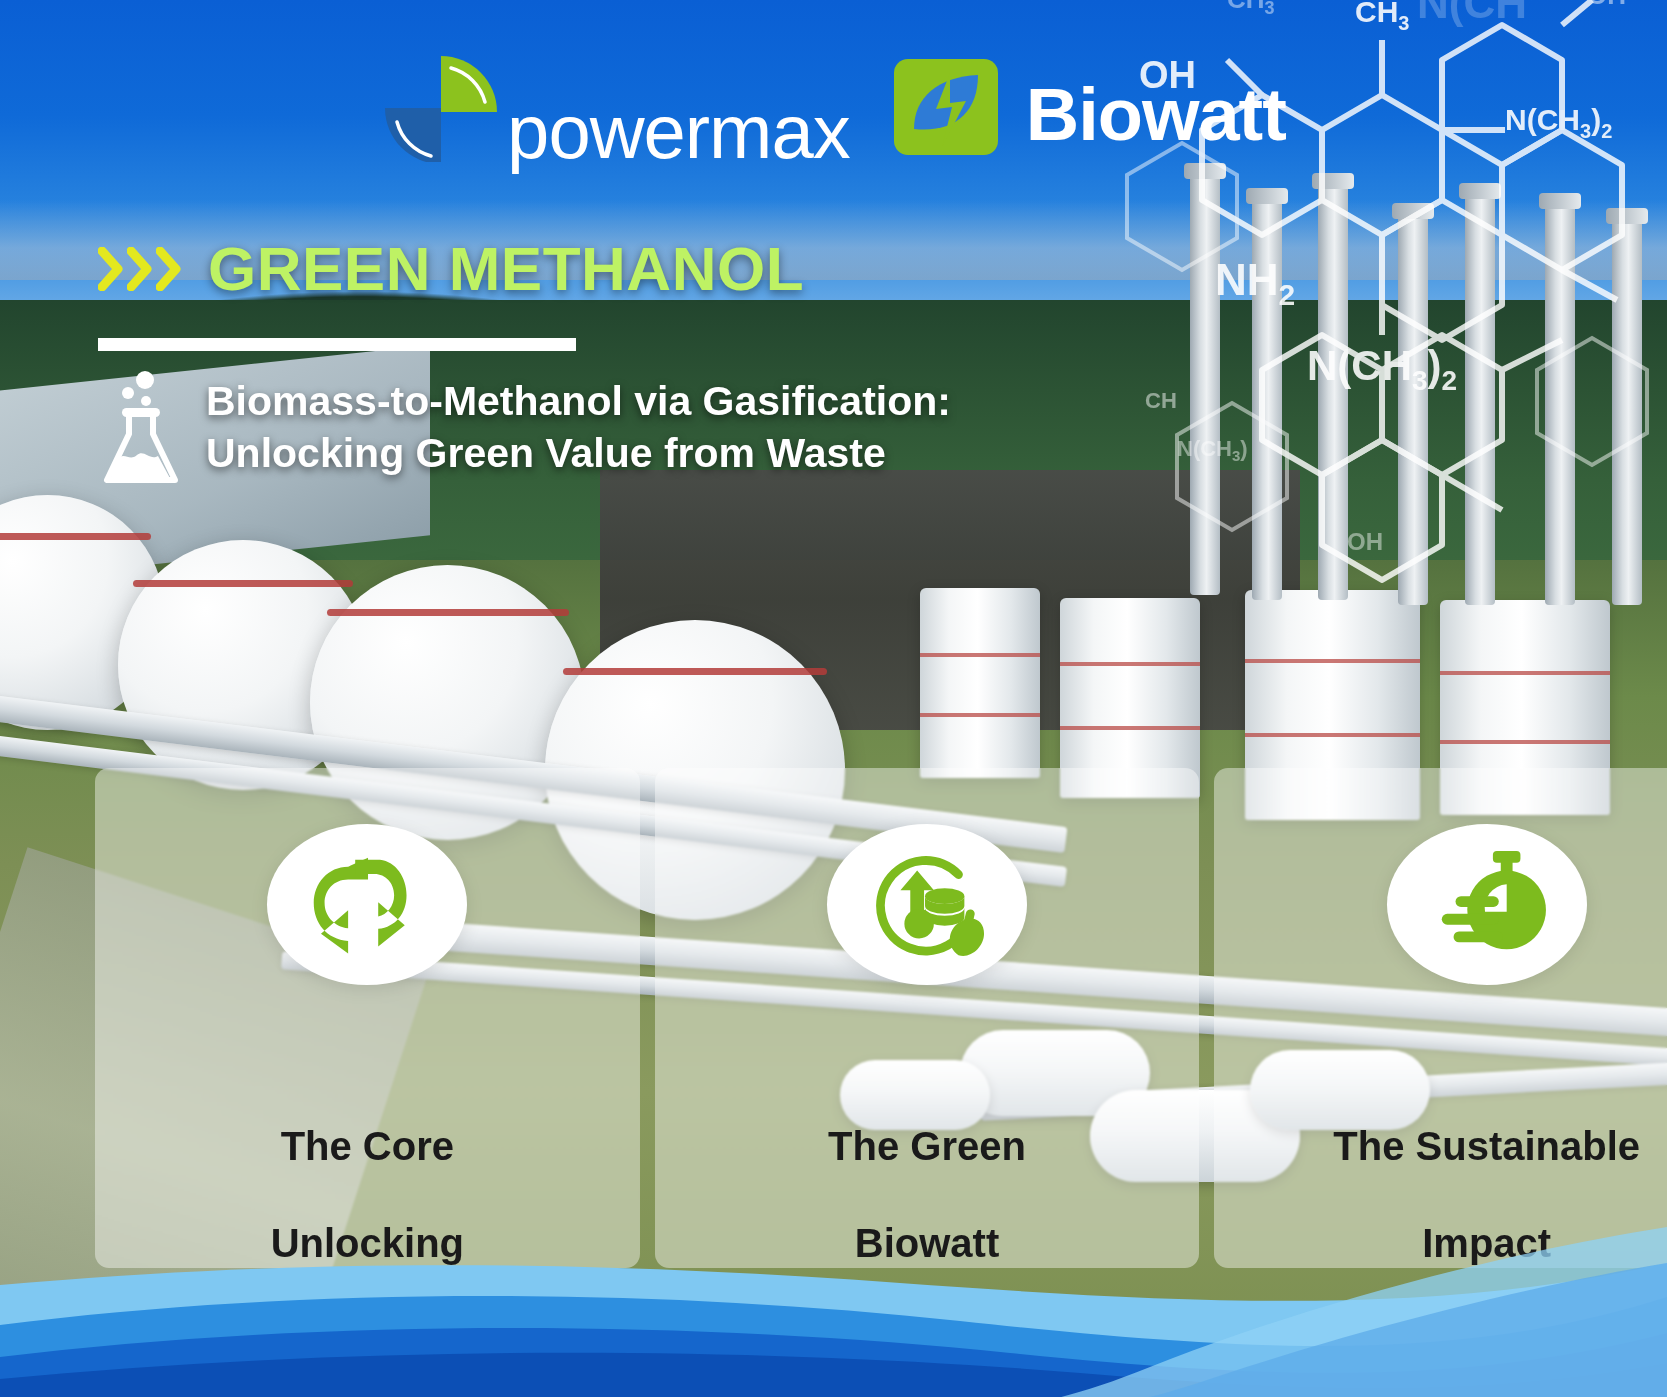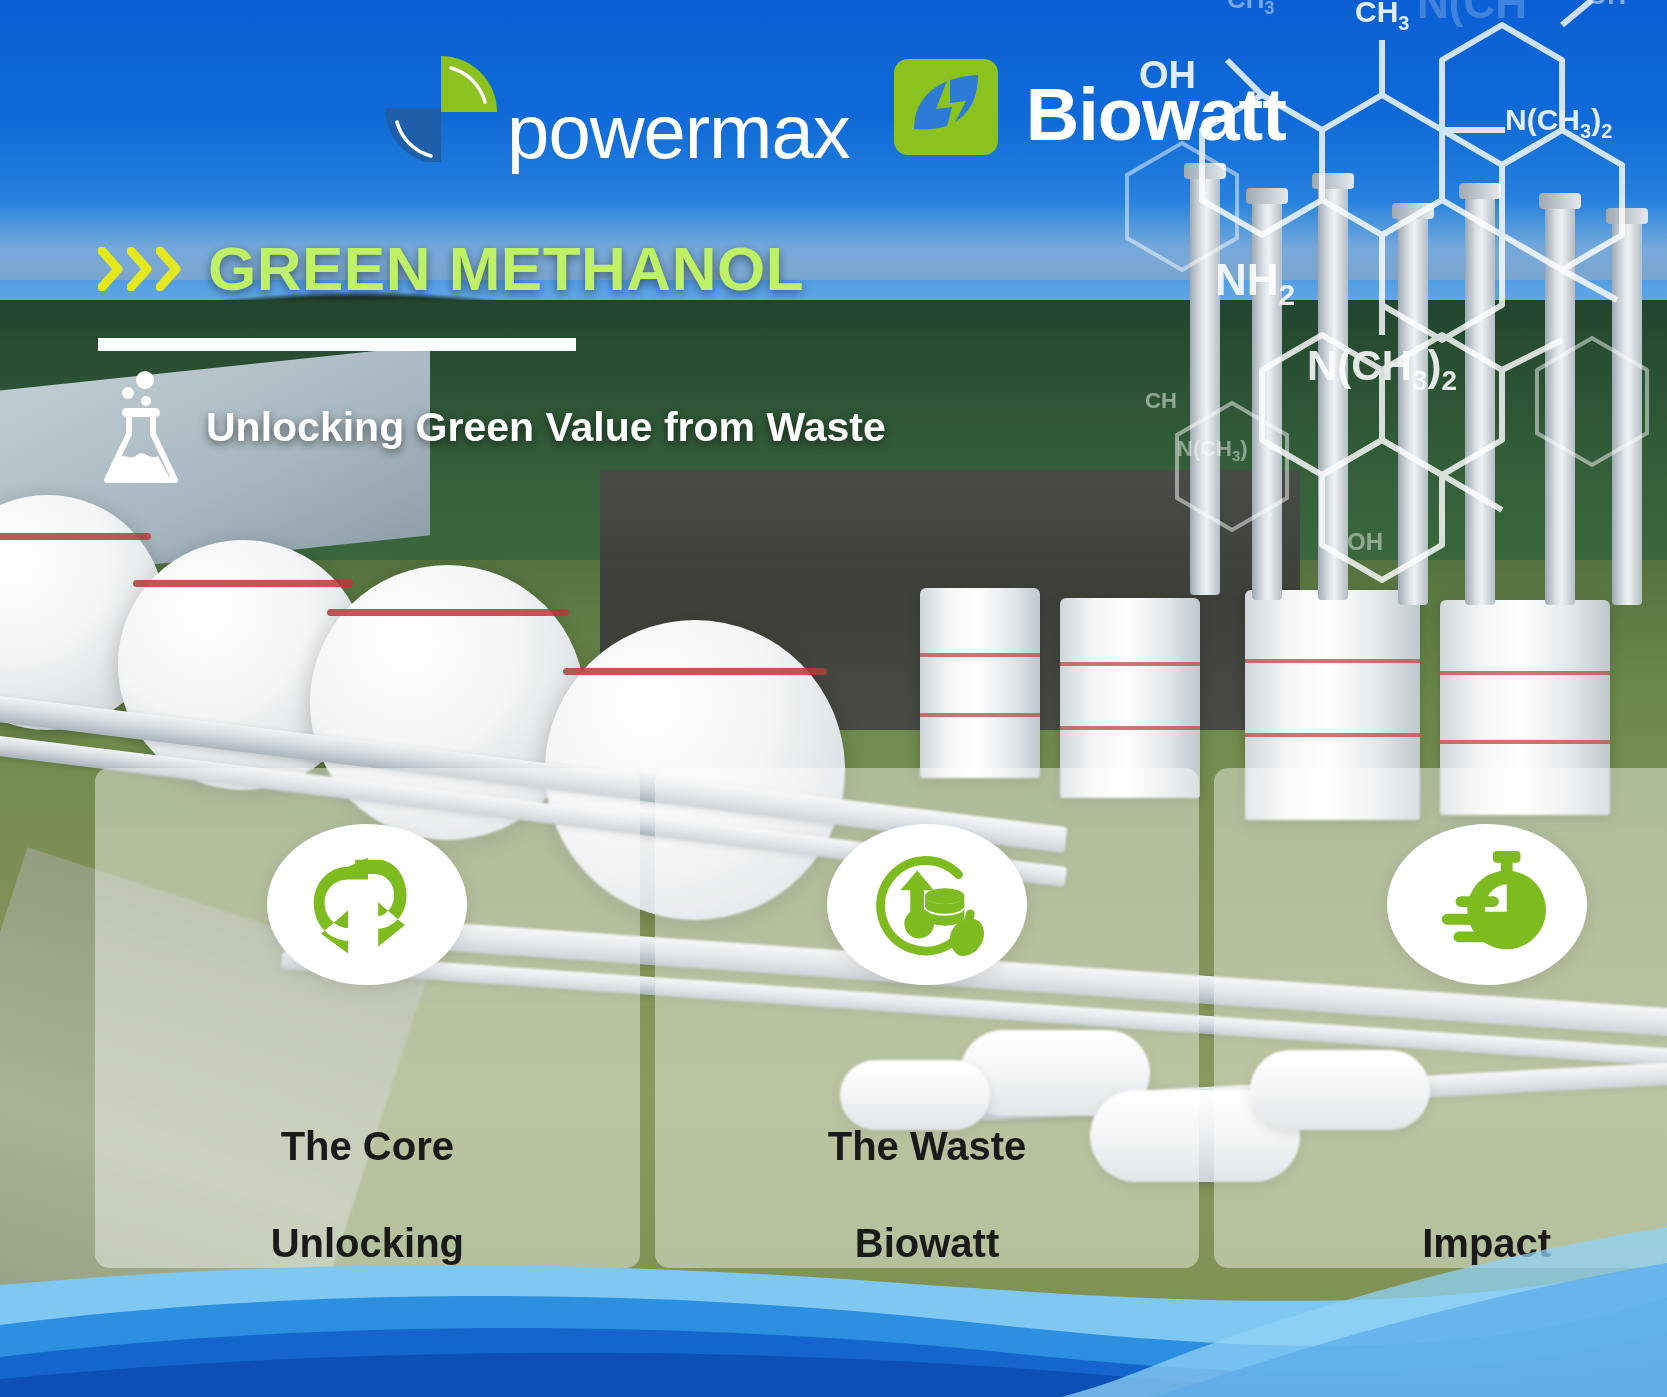--- a/index.html
+++ b/index.html
@@ -338,20 +338,21 @@
   <div class="sub-row">
     <svg class="flask-icon" viewBox="0 0 86 118">
       <circle cx="47" cy="12" r="9" fill="#ffffff"></circle>
       <circle cx="30" cy="25" r="6" fill="#ffffff"></circle>
       <circle cx="48" cy="33" r="5" fill="#ffffff"></circle>
       <rect x="24" y="40" width="38" height="9" rx="4.5" fill="#ffffff"></rect>
       <path d="M31 49 L31 66 L9 112 L77 112 L55 66 L55 49" fill="none" stroke="#ffffff" stroke-width="6" stroke-linejoin="round"></path>
       <path d="M19 91 C27 83 31 94 39 87 C46 81 52 93 60 88 L73 112 L12 112 Z" fill="#ffffff"></path>
     </svg>
     <div class="subtitle">
+      <div>Biomass-to-Methanol via Gasification:</div>
       <div>Unlocking Green Value from Waste</div>
     </div>
   </div>
 
   <div class="cards">
 
     <div class="card">
       <div class="card-icon-circle">
         <svg viewBox="0 0 120 120">
           <path d="M62 14 L62 38 L40 38 C24 38 14 50 14 64 C14 78 24 90 40 92 L40 72 L10 98 L40 120 L40 106
@@ -372,40 +373,40 @@
           <path d="M104 70 A46 46 0 1 1 92 30" fill="none" stroke="#7DBB1E" stroke-width="9" stroke-linecap="round"></path>
           <path d="M43 78 L43 46 L33 46 L50 26 L67 46 L57 46 L57 78 Z" fill="#7DBB1E"></path>
           <ellipse cx="78" cy="52" rx="20" ry="8" fill="#7DBB1E"></ellipse>
           <path d="M58 52 L58 62 A20 8 0 0 0 98 62 L98 52 A20 8 0 0 1 58 52 Z" fill="#7DBB1E"></path>
           <path d="M58 64 L58 74 A20 8 0 0 0 98 74 L98 64 A20 8 0 0 1 58 64 Z" fill="#7DBB1E"></path>
           <circle cx="52" cy="80" r="15" fill="#7DBB1E"></circle>
           <path d="M92 112 C80 104 80 86 94 78 C108 70 118 78 118 90 C118 104 104 116 92 112 Z" fill="#7DBB1E"></path>
         </svg>
       </div>
       <div class="card-label">
-        <span>The Waste</span><br>
+        <span>The Green</span><br>
         <span>Biowatt</span>
       </div>
     </div>
 
     <div class="card">
       <div class="card-icon-circle">
         <svg viewBox="0 0 120 120">
           <rect x="66" y="6" width="28" height="12" rx="4" fill="#7DBB1E"></rect>
           <rect x="74" y="16" width="12" height="12" fill="#7DBB1E"></rect>
           <path d="M80 26 A40 40 0 1 1 79.9 26 Z" fill="#7DBB1E"></path>
           <path d="M80 34 A32 32 0 0 0 48 66 L80 66 Z" fill="#ffffff" opacity="0.0"></path>
           <path d="M80 40 L80 68 L58 68 A24 24 0 0 1 80 40 Z" fill="#ffffff"></path>
           <rect x="28" y="52" width="44" height="11" rx="5.5" fill="#7DBB1E"></rect>
           <rect x="14" y="70" width="58" height="11" rx="5.5" fill="#7DBB1E"></rect>
           <rect x="26" y="88" width="50" height="11" rx="5.5" fill="#7DBB1E"></rect>
         </svg>
       </div>
       <div class="card-label">
-        <br>
+        <span>The Sustainable</span><br>
         <span>Impact</span>
       </div>
     </div>
 
   </div>
 
   <svg class="waves" viewBox="0 0 1667 230" preserveAspectRatio="none">
     <path d="M0 118 C340 88 620 96 900 116 C1180 136 1430 150 1667 96 L1667 230 L0 230 Z" fill="#7FC8F2"></path>
     <path d="M0 158 C300 120 640 120 960 154 C1260 186 1460 196 1667 130 L1667 230 L0 230 Z" fill="#2D8FE0"></path>
     <path d="M0 190 C330 150 700 154 1010 186 C1300 216 1480 214 1667 166 L1667 230 L0 230 Z" fill="#1566CC"></path>

